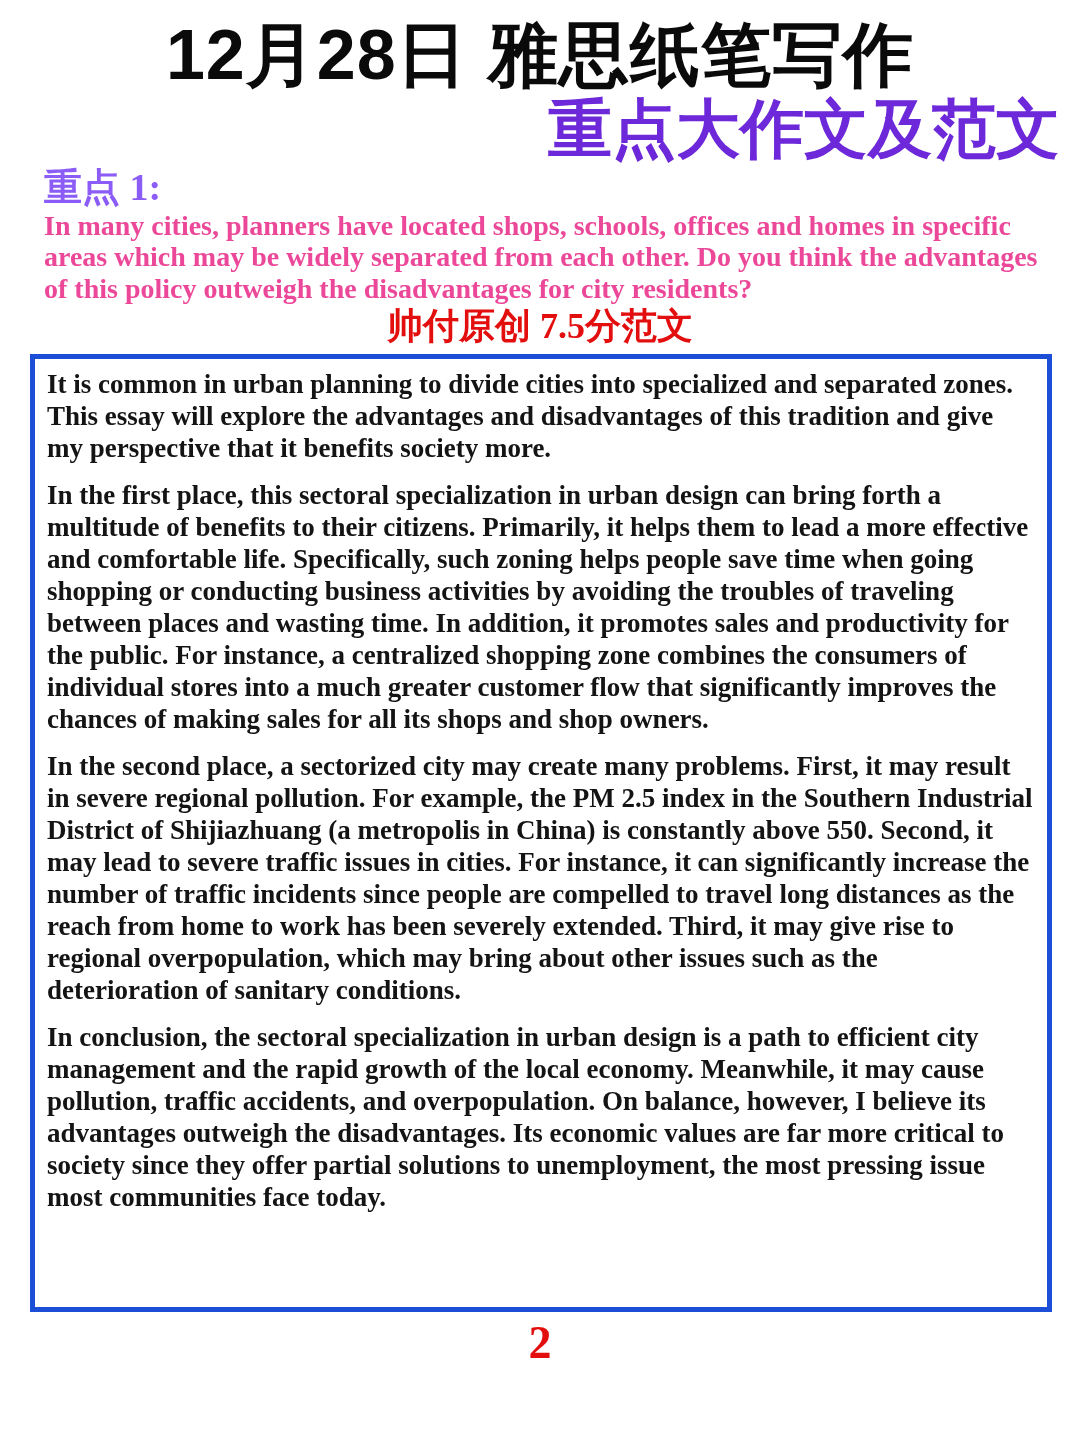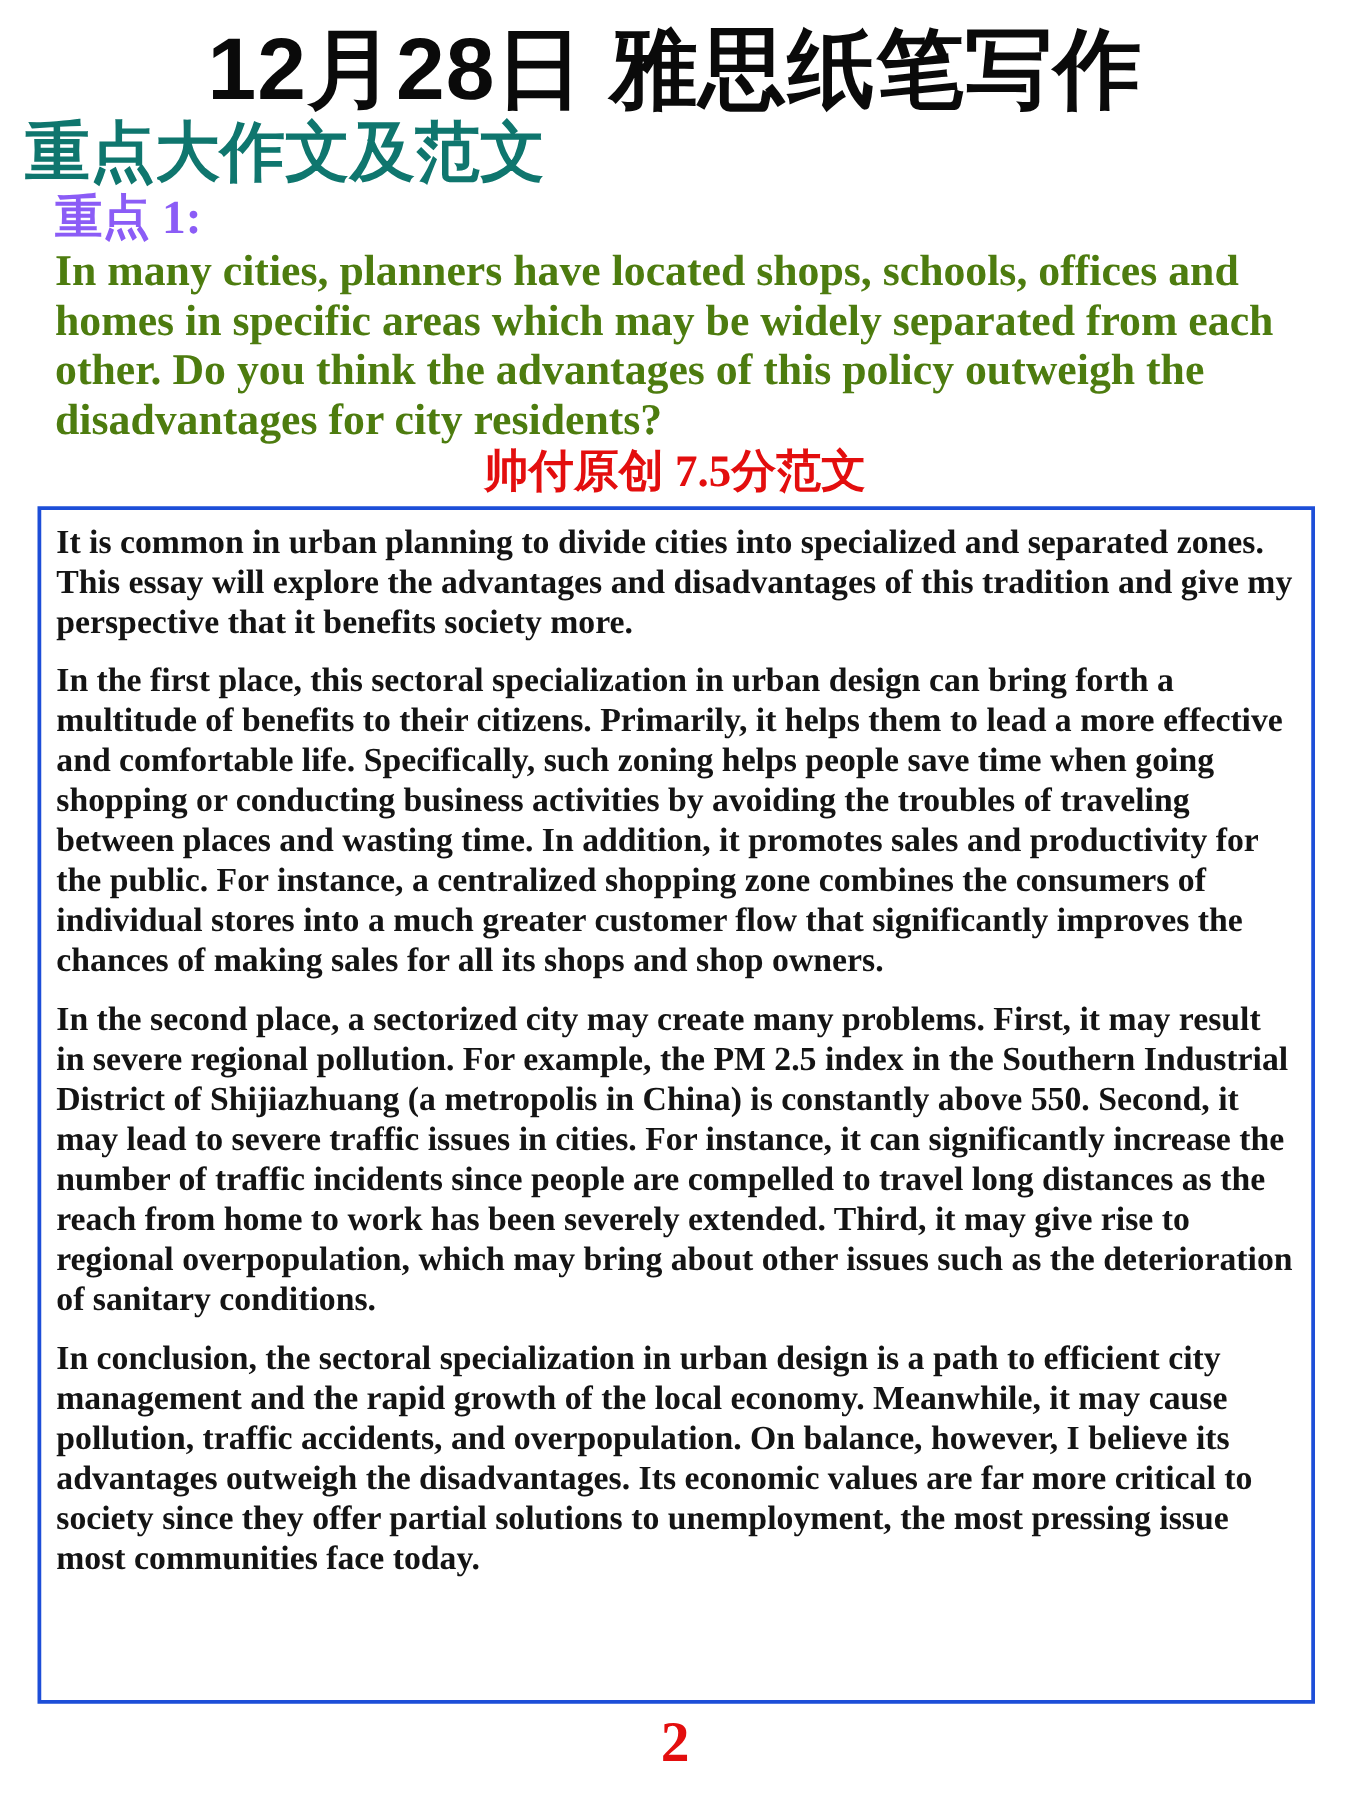--- a/index.html
+++ b/index.html
@@ -25,52 +25,52 @@
     text-align: center;
     font-family: "Liberation Sans", sans-serif;
     font-weight: 900;
     font-size: 70px;
     line-height: 1.12;
     letter-spacing: 1px;
     color: #0a0a0a;
   }
   .doc-subtitle {
     margin: 2px 20px 0 20px;
-    text-align: left;
+    text-align: right;
     font-family: "Liberation Serif", serif;
     font-weight: 700;
-    font-size: 52px;
+    font-size: 64px;
     line-height: 1.05;
-    color: #0f766e;
+    color: #6d28d9;
   }
   .prompt-label {
     margin: 4px 44px 0 44px;
     font-weight: 700;
     font-size: 38px;
     line-height: 1.0;
     color: #8b5cf6;
   }
   .prompt-text {
     margin: 4px 40px 0 44px;
     font-weight: 700;
-    font-size: 35px;
+    font-size: 28px;
     line-height: 1.13;
-    color: #4d7c0f;
+    color: #ec4899;
   }
   .prompt-caption {
     margin: 4px 20px 0 20px;
     text-align: center;
     font-weight: 700;
     font-size: 36px;
     line-height: 1.05;
     color: #e30e0e;
   }
   .essay-box {
     margin: 8px 28px 0 30px;
-    border: 3px solid #1d4ed8;
+    border: 5px solid #1d4ed8;
     padding: 10px 14px 12px 12px;
     background: #ffffff;
     box-sizing: border-box;
     width: 1022px;
     height: 958px;
     overflow: hidden;
   }
   .essay-box p {
     margin: 0 0 15px 0;
     font-weight: 700;

